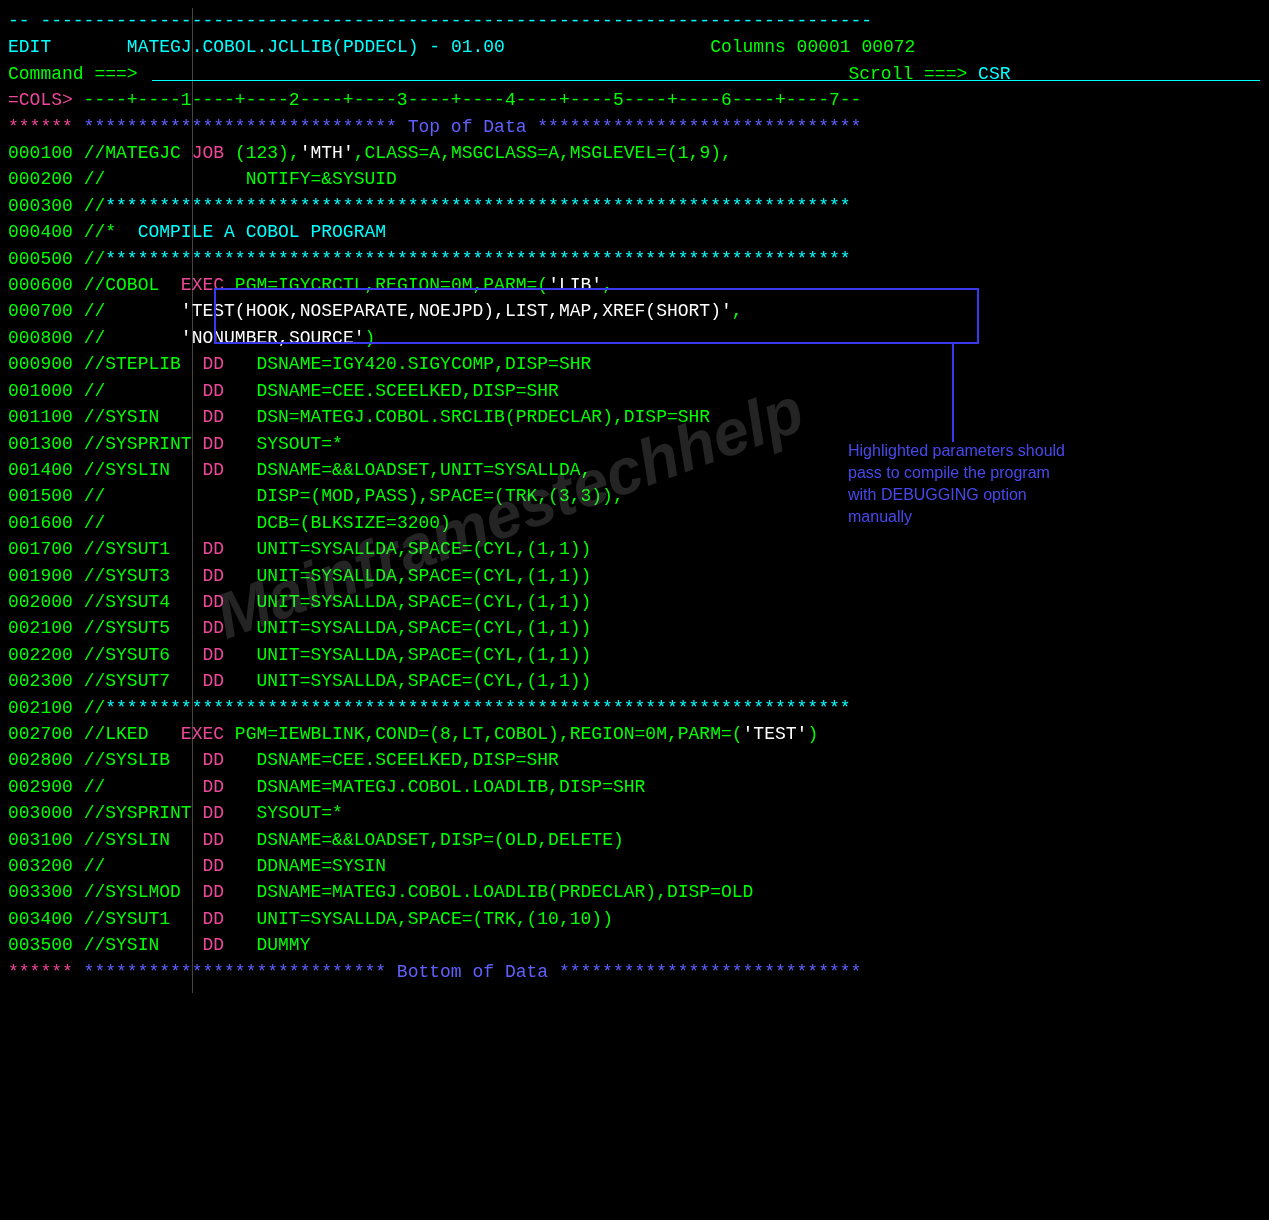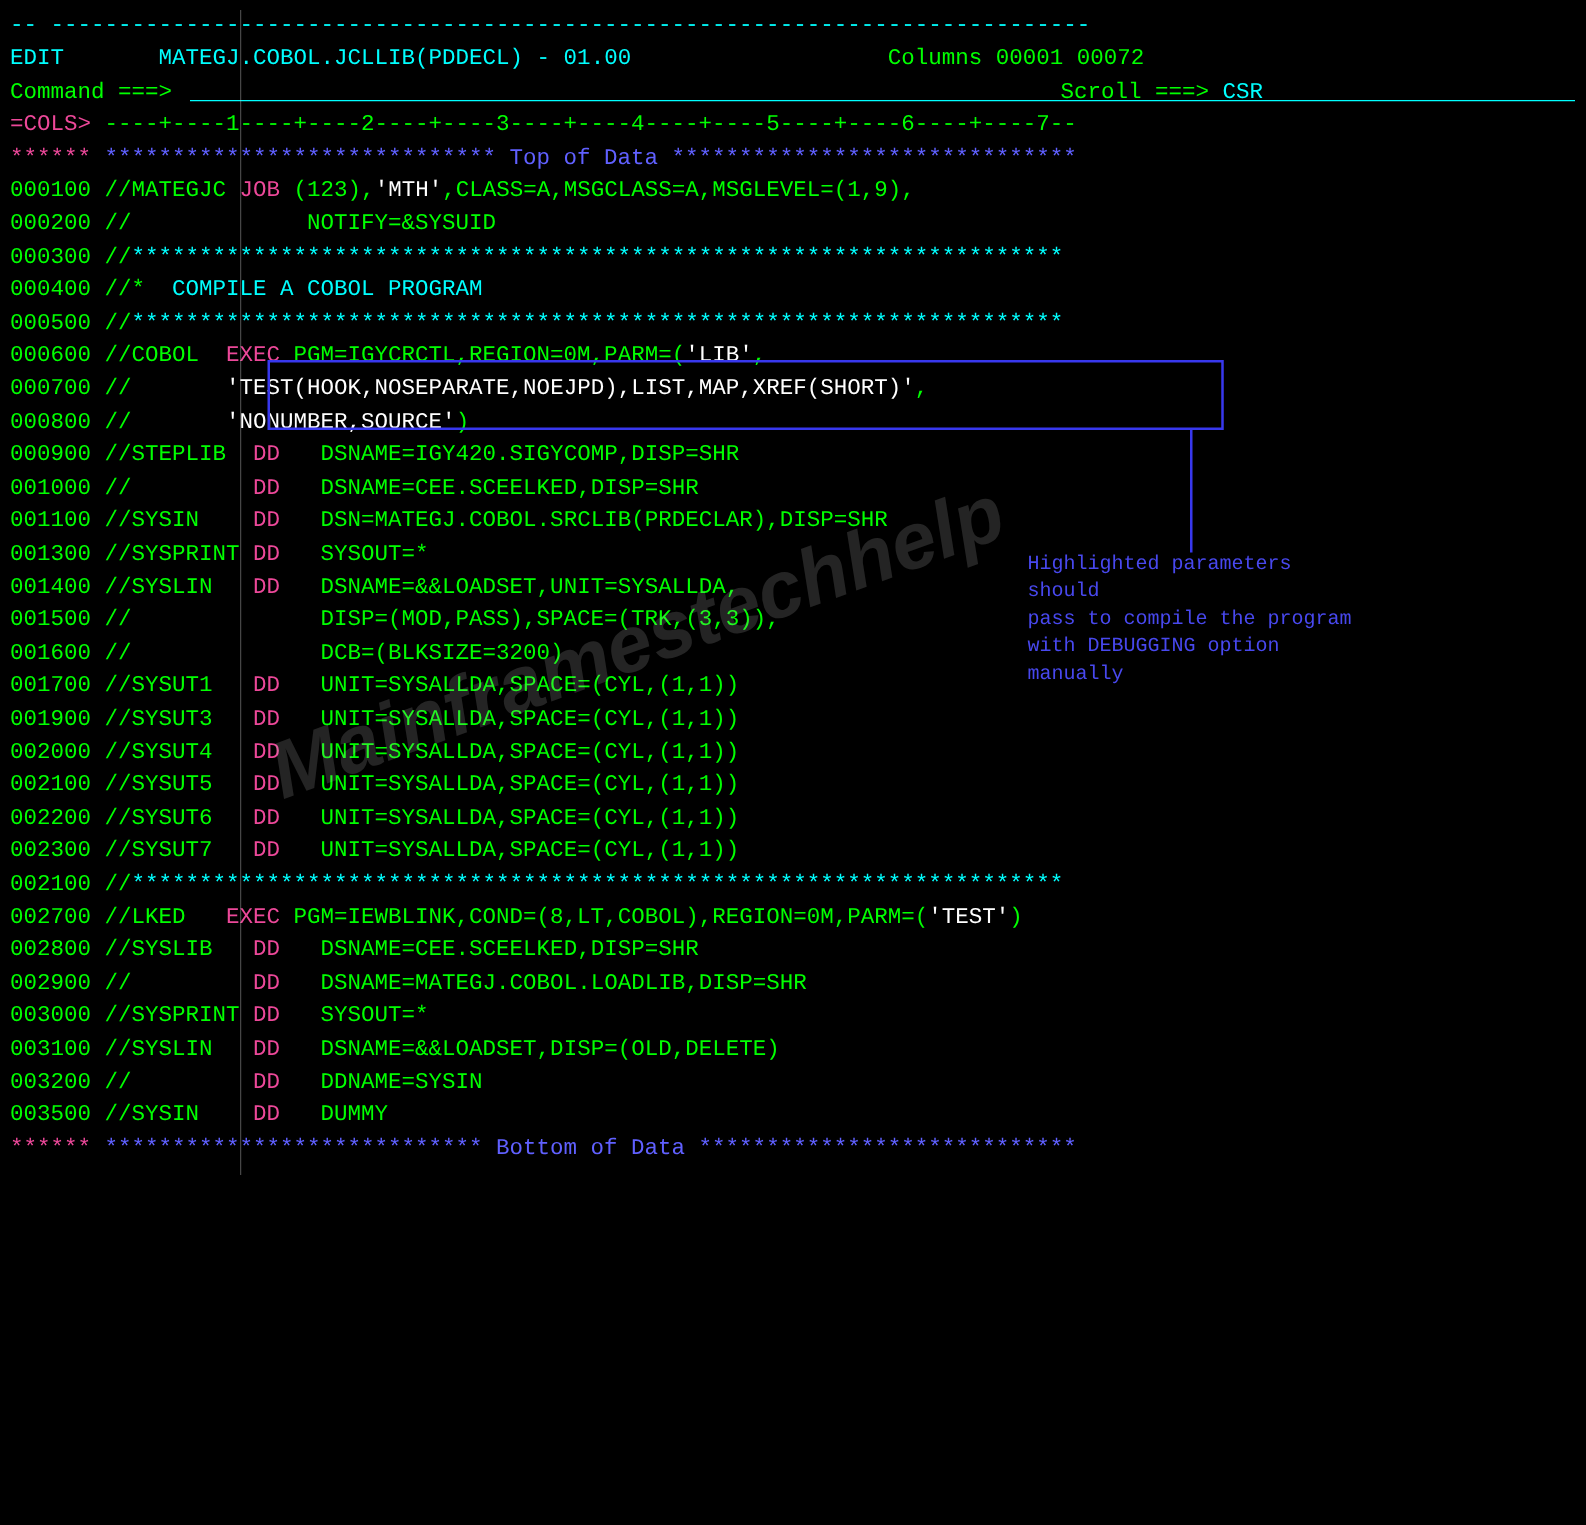--- a/index.html
+++ b/index.html
@@ -21,25 +21,26 @@
   .lightblue { color: #6060ff; }
   .highlight-box {
     position: absolute;
     border: 2px solid #3838ee;
     background: transparent;
     pointer-events: none;
   }
   .annotation {
     position: absolute;
     color: #4848ee;
-    font-family: Liberation Mono, monospace;
+    font-family: Liberation Sans, sans-serif;
     font-size: 16px;
     line-height: 22px;
     pointer-events: none;
     width: 260px;
+    margin-left: 26px;
   }
   .annotation-line {
     position: absolute;
     border-left: 2px solid #3838ee;
     pointer-events: none;
   }
   .watermark {
     position: absolute;
     color: rgba(200,200,200,0.18);
     font-family: Arial, sans-serif;
@@ -111,20 +112,22 @@
     <div class="line"><span class="green">002100</span><span> </span><span class="green">//SYSUT5   </span><span class="red">DD   </span><span class="green">UNIT=SYSALLDA,SPACE=(CYL,(1,1))</span></div>
     <div class="line"><span class="green">002200</span><span> </span><span class="green">//SYSUT6   </span><span class="red">DD   </span><span class="green">UNIT=SYSALLDA,SPACE=(CYL,(1,1))</span></div>
     <div class="line"><span class="green">002300</span><span> </span><span class="green">//SYSUT7   </span><span class="red">DD   </span><span class="green">UNIT=SYSALLDA,SPACE=(CYL,(1,1))</span></div>
     <div class="line"><span class="green">002100</span><span> </span><span class="green">//</span><span class="cyan">*********************************************************************</span></div>
     <div class="line"><span class="green">002700</span><span> </span><span class="green">//LKED   </span><span class="red">EXEC </span><span class="green">PGM=IEWBLINK,COND=(8,LT,COBOL),REGION=0M,PARM=</span><span class="green">(</span><span class="white">'TEST'</span><span class="green">)</span></div>
     <div class="line"><span class="green">002800</span><span> </span><span class="green">//SYSLIB   </span><span class="red">DD   </span><span class="green">DSNAME=CEE.SCEELKED,DISP=SHR</span></div>
     <div class="line"><span class="green">002900</span><span> </span><span class="green">//         </span><span class="red">DD   </span><span class="green">DSNAME=MATEGJ.COBOL.LOADLIB,DISP=SHR</span></div>
     <div class="line"><span class="green">003000</span><span> </span><span class="green">//SYSPRINT </span><span class="red">DD   </span><span class="green">SYSOUT=*</span></div>
     <div class="line"><span class="green">003100</span><span> </span><span class="green">//SYSLIN   </span><span class="red">DD   </span><span class="green">DSNAME=&amp;&amp;LOADSET,DISP=(OLD,DELETE)</span></div>
     <div class="line"><span class="green">003200</span><span> </span><span class="green">//         </span><span class="red">DD   </span><span class="green">DDNAME=SYSIN</span></div>
+    <div class="line"><span class="green">003300</span><span> </span><span class="green">//SYSLMOD  </span><span class="red">DD   </span><span class="green">DSNAME=MATEGJ.COBOL.LOADLIB(PRDECLAR),DISP=OLD</span></div>
+    <div class="line"><span class="green">003400</span><span> </span><span class="green">//SYSUT1   </span><span class="red">DD   </span><span class="green">UNIT=SYSALLDA,SPACE=(TRK,(10,10))</span></div>
     <div class="line"><span class="green">003500</span><span> </span><span class="green">//SYSIN    </span><span class="red">DD   </span><span class="green">DUMMY</span></div>
   </div>
 
 <div class="line"><span class="red">******</span><span class="lightblue"> **************************** Bottom of Data ****************************</span></div>
 
 <div class="highlight-box" style="top:288px; left:214px; width:765px; height:56px;"></div>
 
 <div class="annotation-line" style="top:344px; left:952px; height:98px;"></div>
 
 <div class="annotation" style="top:440px; left:822px;">

